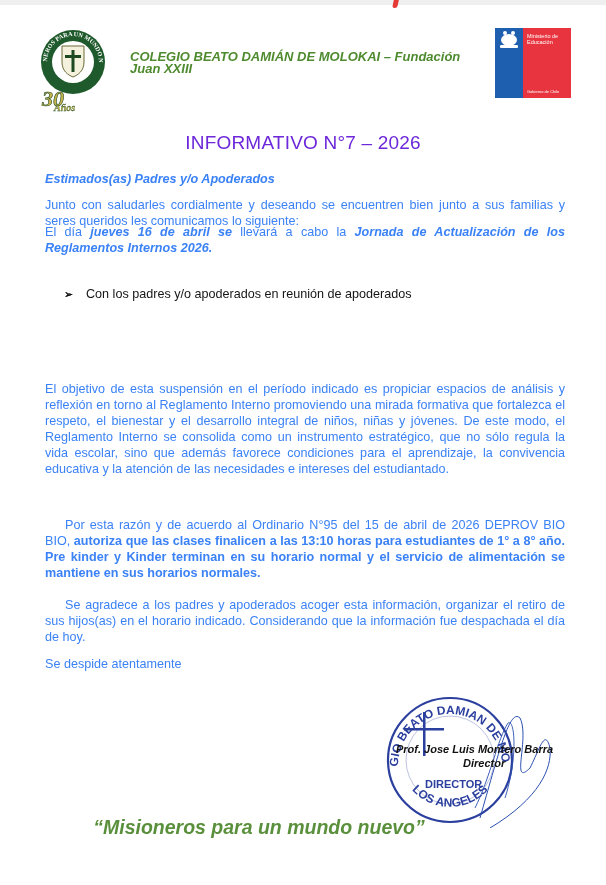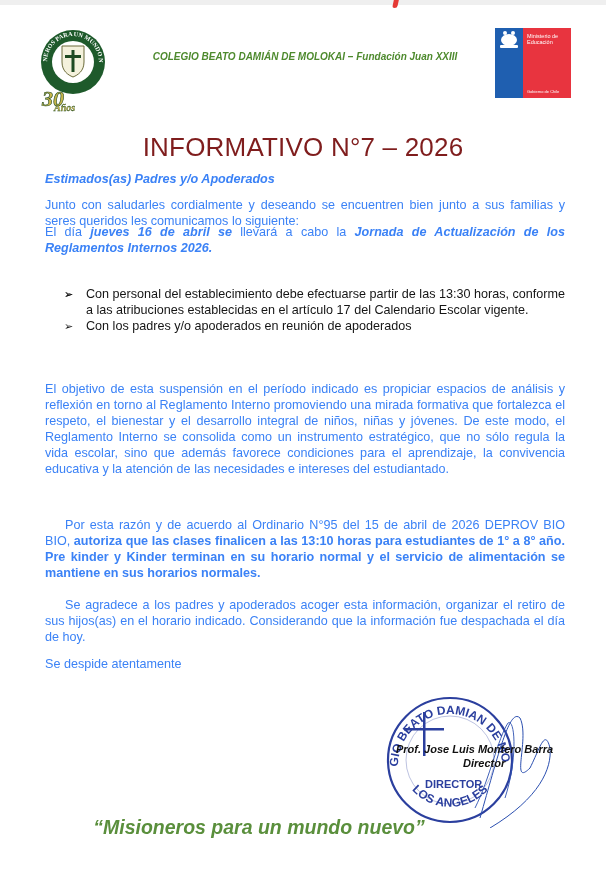--- a/index.html
+++ b/index.html
@@ -4,26 +4,26 @@
 <style>
   * { box-sizing: border-box; margin: 0; padding: 0; }
   html, body { width: 606px; height: 885px; background: #ffffff; overflow: hidden; }
   body { position: relative; font-family: "Liberation Sans", sans-serif; color: #111; }
 
   .topbar { position: absolute; left: 0; top: 0; width: 606px; height: 5px; background: #efefef; }
   .red-mark { position: absolute; left: 393px; top: 0; width: 5px; height: 8px; background: #e53935; border-radius: 0 0 3px 3px; transform: skewX(-12deg); }
 
   
   .school-logo { position: absolute; left: 38px; top: 26px; width: 70px; height: 86px; }
-  .school-header { position: absolute; left: 130px; top: 51px; width: 350px; text-align: center;
-    font-family: "Liberation Sans", sans-serif; font-style: italic; font-weight: bold; font-size: 10px; color: #4e8a2e; line-height: 12px; }
+  .school-header { position: absolute; left: 130px; top: 51px; width: 350px; text-align: left;
+    font-family: "Liberation Sans", sans-serif; font-style: italic; font-weight: bold; font-size: 13px; color: #4e8a2e; line-height: 12px; }
   .mineduc-logo { position: absolute; left: 495px; top: 28px; width: 76px; height: 70px; }
 
   .doc-title { position: absolute; left: 0; top: 132px; width: 606px; text-align: center;
-    font-family: "Liberation Sans", sans-serif; font-size: 26px; color: #7f1d1d; letter-spacing: 0.2px; }
+    font-family: "Liberation Sans", sans-serif; font-size: 19px; color: #6d28d9; letter-spacing: 0.2px; }
 
   .body-text { position: absolute; left: 45px; width: 520px; font-size: 12.6px; line-height: 16px; text-align: justify; color: #3b82f6; }
   .greeting { top: 171px; font-weight: bold; font-style: italic; }
   .p1 { top: 197px; }
   .p2 { top: 224px; }
   .bi { font-weight: bold; font-style: italic; }
   .b { font-weight: bold; }
 
   .bullets { position: absolute; left: 64px; top: 286px; width: 501px; font-size: 12.6px; line-height: 16px; color: #151515; list-style: none; }
   .bullets li { position: relative; padding-left: 22px; text-align: justify; }
@@ -87,21 +87,21 @@
 <div class="body-text greeting">Estimados(as) Padres y/o Apoderados</div>
 
 <div class="body-text p1">Junto con saludarles cordialmente y deseando se encuentren bien junto a sus familias y seres queridos les comunicamos lo siguiente:</div>
 
 <div class="body-text p2">
   <span>El día </span><span class="bi">jueves 16 de abril se</span><span> llevará a cabo la </span><span class="bi">Jornada de Actualización de los Reglamentos Internos 2026.</span>
 </div>
 
 <ul class="bullets">
   <li><span class="arrow">➢</span></li>
-  <li><span class="arrow">➢</span><span>Con personal del establecimiento debe efectuarse partir de las 13:30 horas, conforme a las atribuciones establecidas en el artículo 17 del Calendario Escolar vigente.</span></li>
+  <li><span class="arrow">➢</span></li>
   <li><span class="arrow">➢</span><span>Con los padres y/o apoderados en reunión de apoderados</span></li>
 </ul>
 
 <div class="body-text p3">El objetivo de esta suspensión en el período indicado es propiciar espacios de análisis y reflexión en torno al Reglamento Interno promoviendo una mirada formativa que fortalezca el respeto, el bienestar y el desarrollo integral de niños, niñas y jóvenes. De este modo, el Reglamento Interno se consolida como un instrumento estratégico, que no sólo regula la vida escolar, sino que además favorece condiciones para el aprendizaje, la convivencia educativa y la atención de las necesidades e intereses del estudiantado.</div>
 
 <div class="body-text p4">
   <span>Por esta razón y de acuerdo al Ordinario N°95 del 15 de abril de 2026 DEPROV BIO BIO, </span><span class="b">autoriza que las clases finalicen a las 13:10 horas para estudiantes de 1° a 8° año. Pre kinder y Kinder terminan en su horario normal y el servicio de alimentación se mantiene en sus horarios normales.</span>
 </div>
 
 <div class="body-text p5">Se agradece a los padres y apoderados acoger esta información, organizar el retiro de sus hijos(as) en el horario indicado. Considerando que la información fue despachada el día de hoy.</div>

